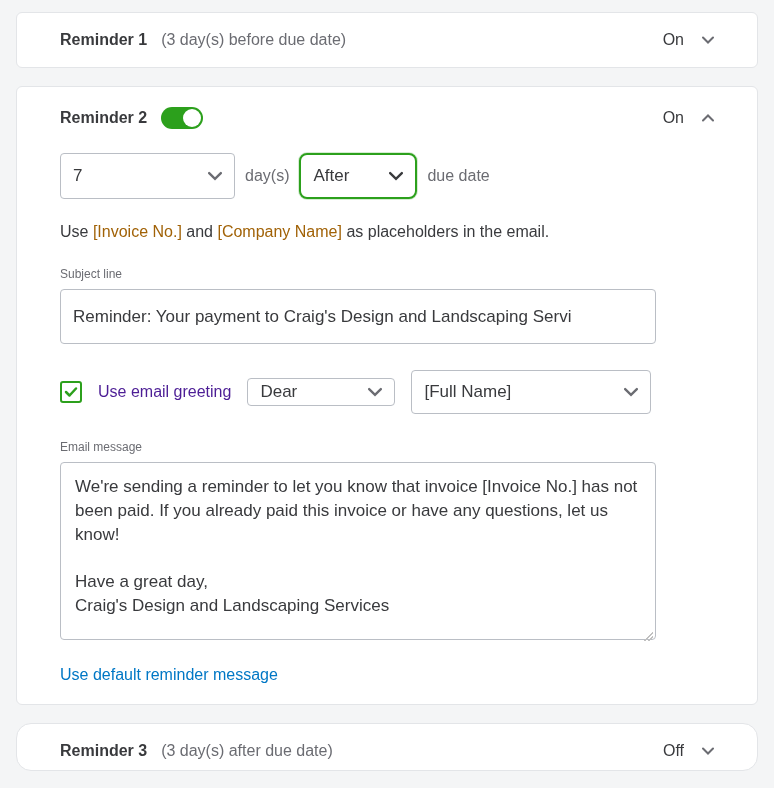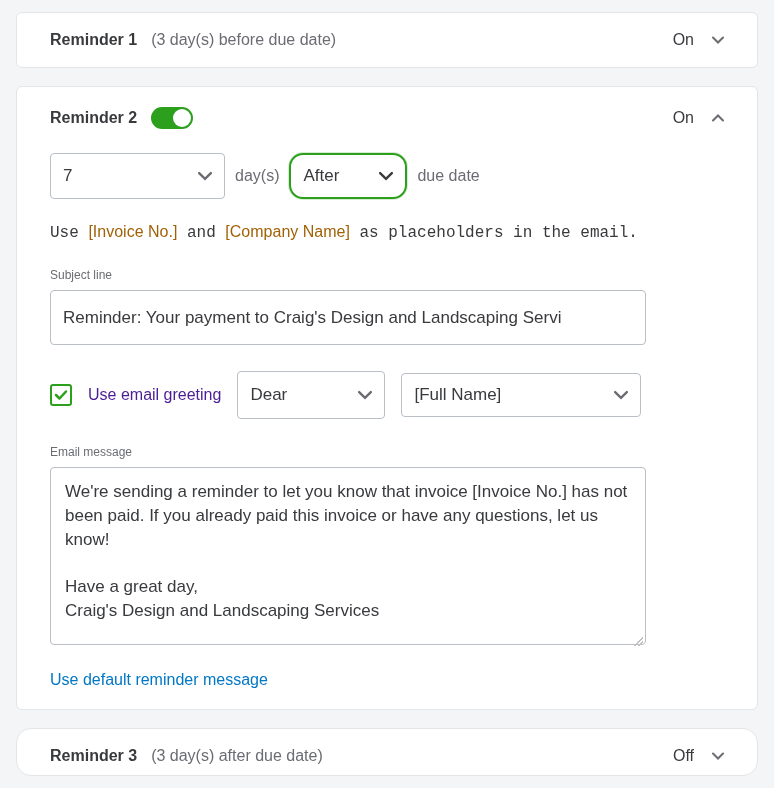--- a/index.html
+++ b/index.html
@@ -9,21 +9,21 @@
     background: #f4f5f6;
     font-family: -apple-system, BlinkMacSystemFont, "Segoe UI", Helvetica, Arial, sans-serif;
     color: #393a3d;
     width: 774px;
   }
   .card {
     background: #fff;
     border: 1px solid #e3e5e8;
     border-radius: 6px;
     margin-bottom: 18px;
-    padding: 20px 33px;
+    padding: 20px 43px;
   }
   .card-header {
     display: flex;
     align-items: center;
   }
   .reminder-title {
     font-weight: 600;
     font-size: 16px;
     color: #393a3d;
     margin-right: 14px;
@@ -75,30 +75,30 @@
     color: #393a3d;
     padding: 10px 12px;
     display: flex;
     align-items: center;
   }
   .select-like { justify-content: space-between; }
   .days-input { width: 175px; height: 46px; }
   .after-select {
     width: 118px; height: 46px;
     border: 2px solid #2ca01c;
-    border-radius: 14px;
+    border-radius: 8px;
     box-shadow: 0 0 0 1px rgba(44,160,28,0.2);
   }
   .text-muted { color: #6b6c72; font-size: 16px; }
   .placeholder-hint {
     margin-top: 24px;
     color: #6b6c72;
     font-size: 16px;
   }
-  .placeholder-hint .ph-dark { color: #393a3d; font-family: Liberation Mono, monospace; }
+  .placeholder-hint .ph-dark { color: #393a3d; }
   .placeholder-hint .ph-link { color: #a16207; }
   .field-label {
     color: #6b6c72;
     font-size: 12px;
     margin-top: 26px;
     margin-bottom: 8px;
   }
   .subject-input {
     width: 596px; height: 55px;
   }
@@ -112,21 +112,21 @@
     width: 22px; height: 22px;
     border: 2px solid #2ca01c;
     border-radius: 3px;
     display: inline-flex;
     align-items: center;
     justify-content: center;
     flex: none;
   }
   .checkbox svg { display:block; }
   .greeting-label { color: #4c1d95; font-size: 16px; }
-  .greeting-select { width: 148px; height: 48px; text-align: right; }
+  .greeting-select { width: 148px; height: 28px; text-align: right; }
   .name-select { width: 240px; height: 44px; }
   .message-area {
     width: 596px;
     height: 178px;
     border: 1px solid #babec5;
     border-radius: 4px;
     padding: 12px 14px;
     font-size: 17px;
     line-height: 1.4;
     color: #393a3d;

